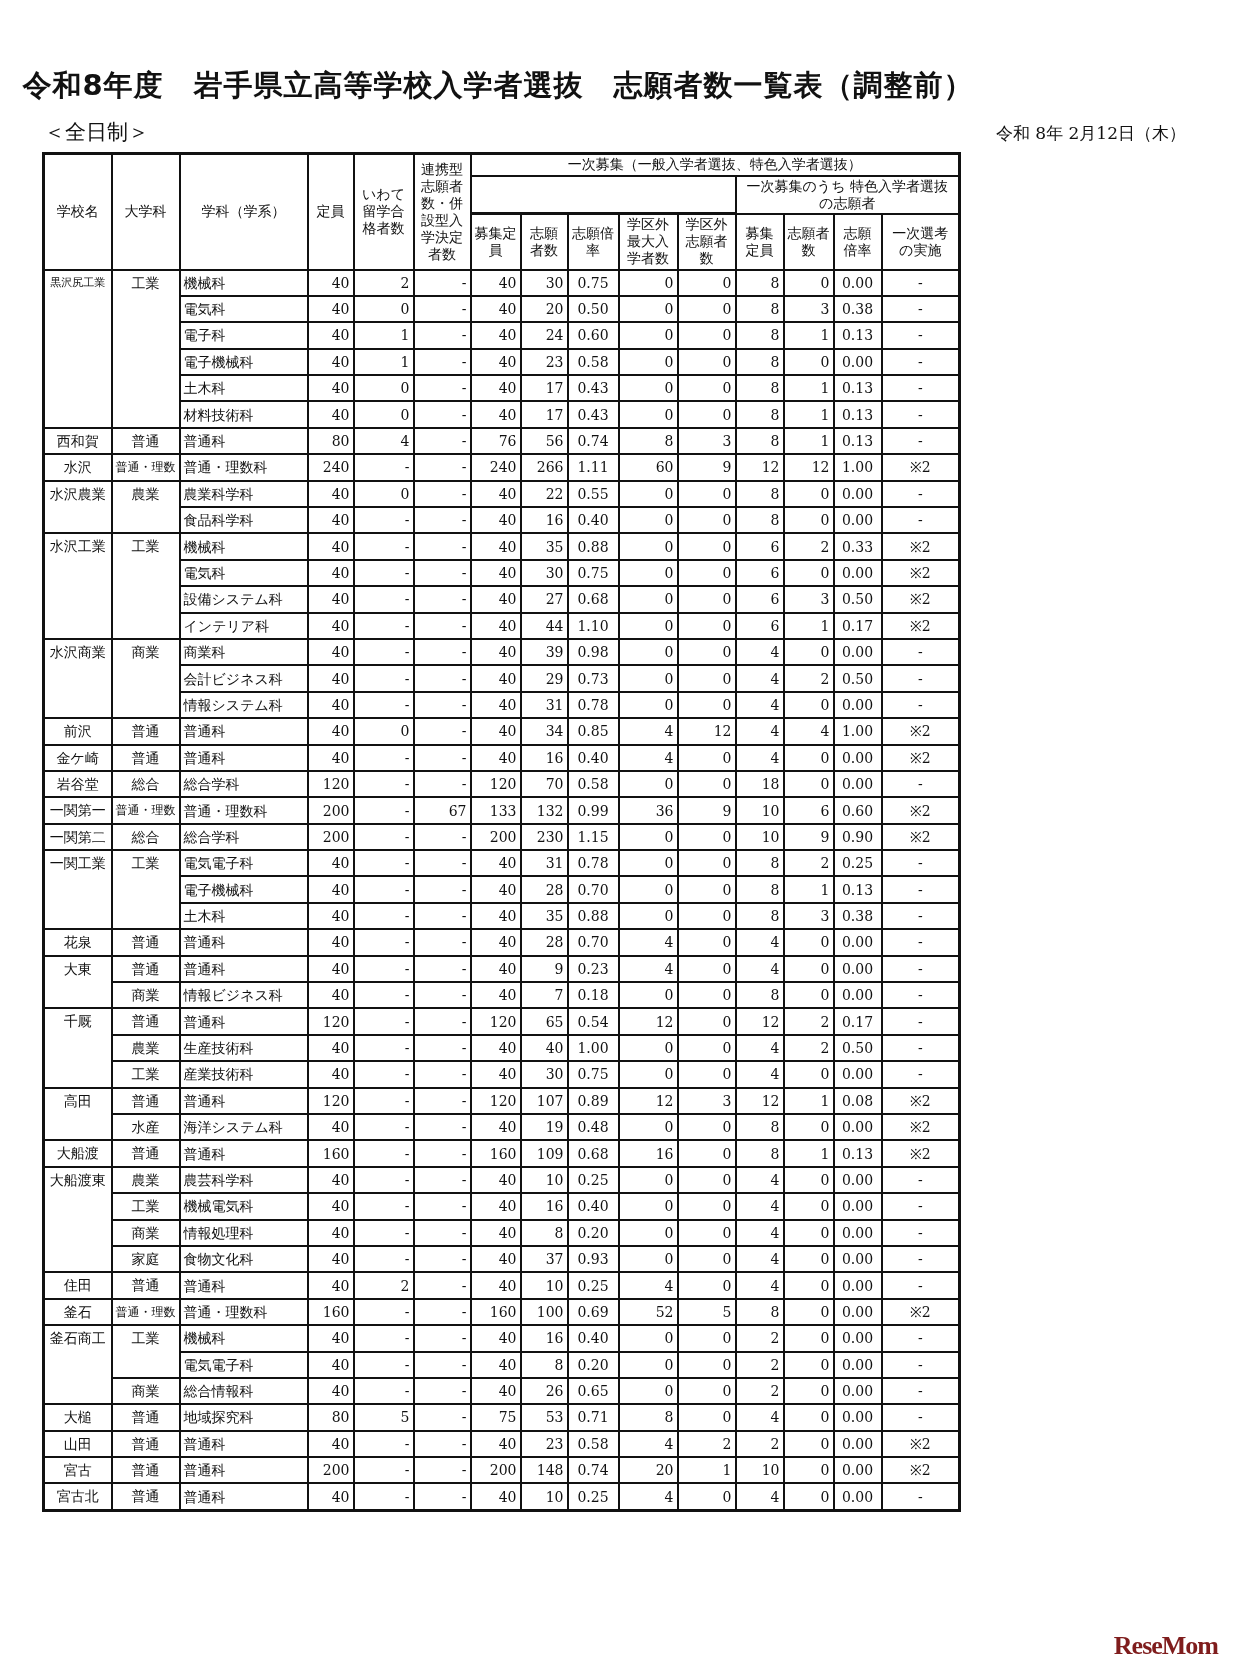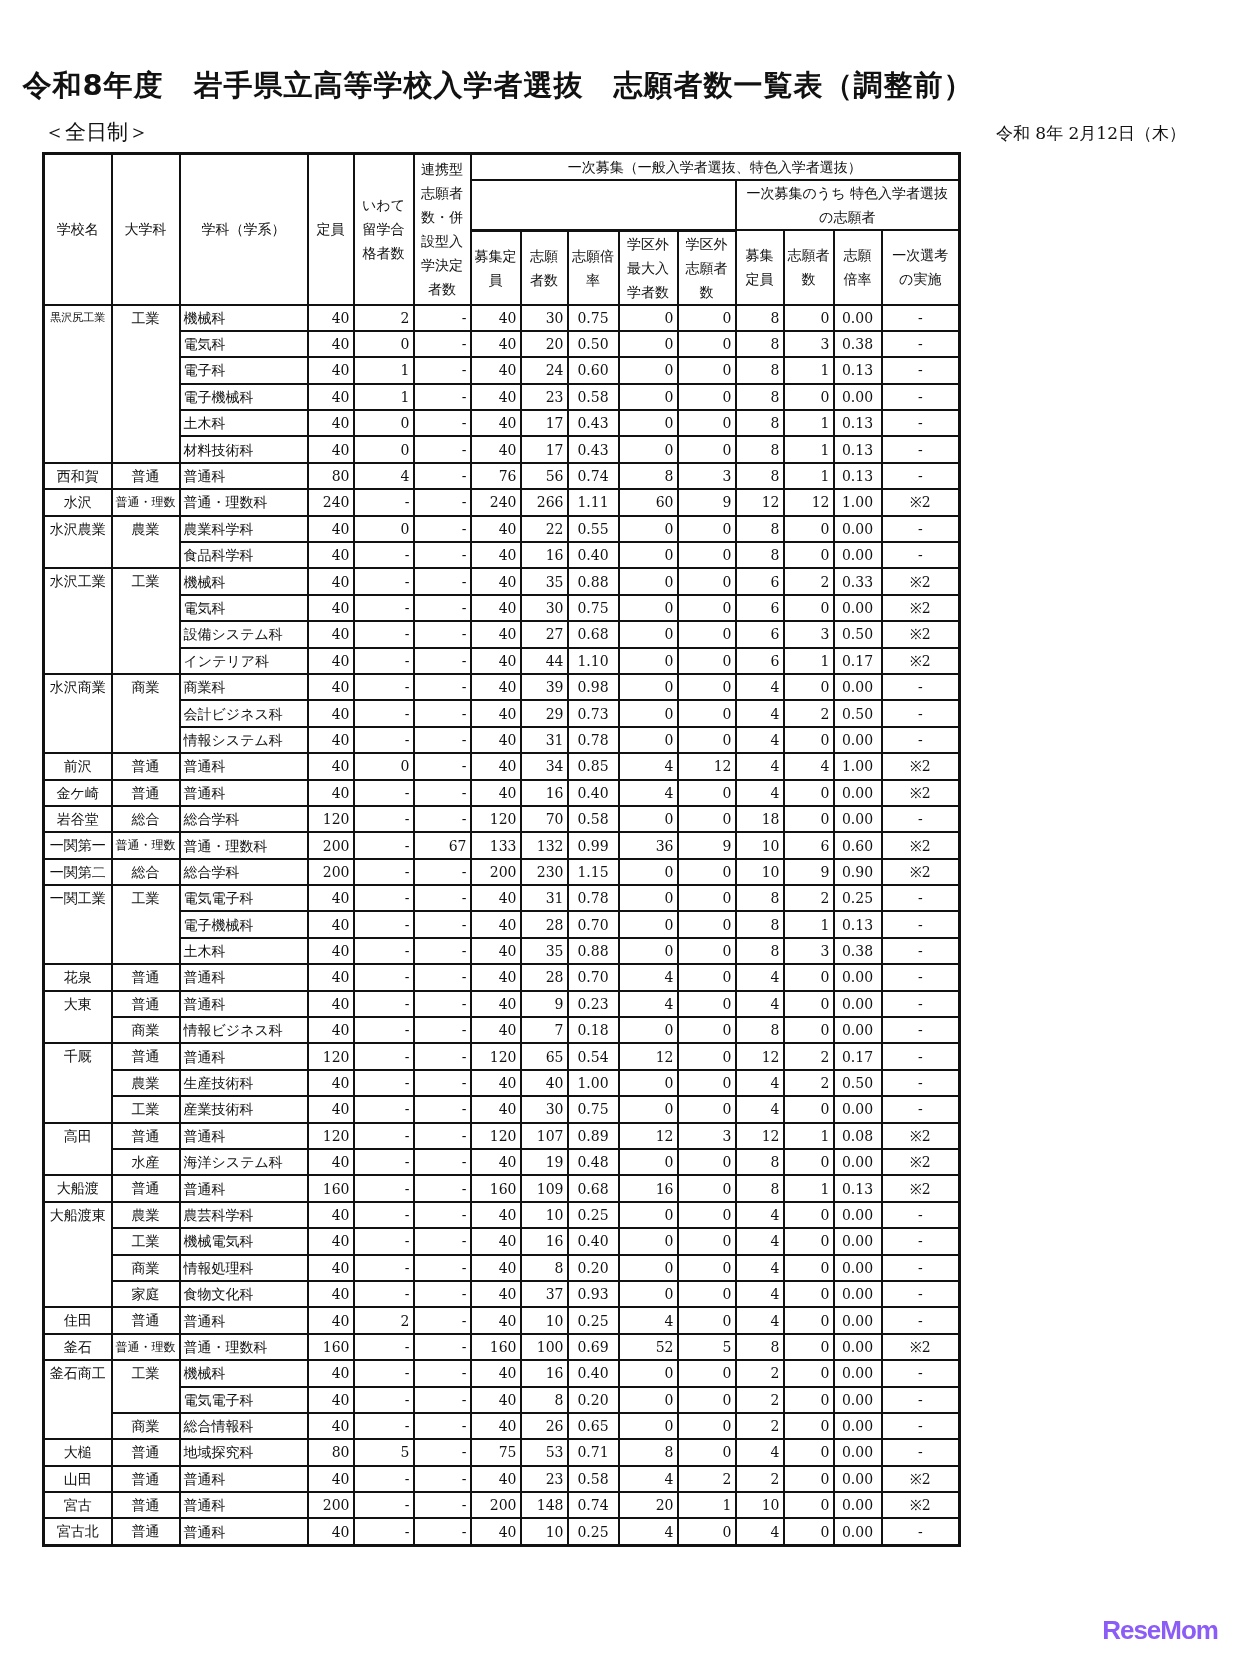--- a/index.html
+++ b/index.html
@@ -24,32 +24,32 @@
   table.main {
     position: absolute; left: 42px; top: 152px;
     border-collapse: collapse; table-layout: fixed;
     font-family: "DejaVu Serif", serif; font-size: 14px;
     border: 3px solid #111;
   }
   table.main th, table.main td {
     border: 2px solid #111; padding: 0 3px; overflow: hidden; white-space: nowrap;
   }
   table.main th {
-    font-weight: normal; font-size: 14px; line-height: 24px; text-align: center;
+    font-weight: normal; font-size: 14px; line-height: 17px; text-align: center;
     white-space: normal; vertical-align: middle;
   }
   table.main td { height: 24.4px; line-height: 24px; }
   td.num { text-align: right; }
   td.ctr { text-align: center; }
   td.txt { text-align: left; }
   td.school { vertical-align: top; text-align: center; }
   td.small { font-size: 12px; }
   .watermark {
-    position: absolute; right: 28px; bottom: 25px; font-size: 26px; font-weight: bold;
-    color: #8b5cf6; font-family: Liberation Sans, sans-serif; letter-spacing: -1px;
+    position: absolute; right: 28px; bottom: 10px; font-size: 26px; font-weight: bold;
+    color: #7f1d1d; font-family: Liberation Serif, serif; letter-spacing: -1px;
   }
 </style>
 </head>
 <body>
 
 <div class="title">令和8年度　岩手県立高等学校入学者選抜　志願者数一覧表（調整前）</div>
 <div class="subtitle">＜全日制＞</div>
 <div class="date">令和 8年 2月12日（木）</div>
 
 <table class="main">

